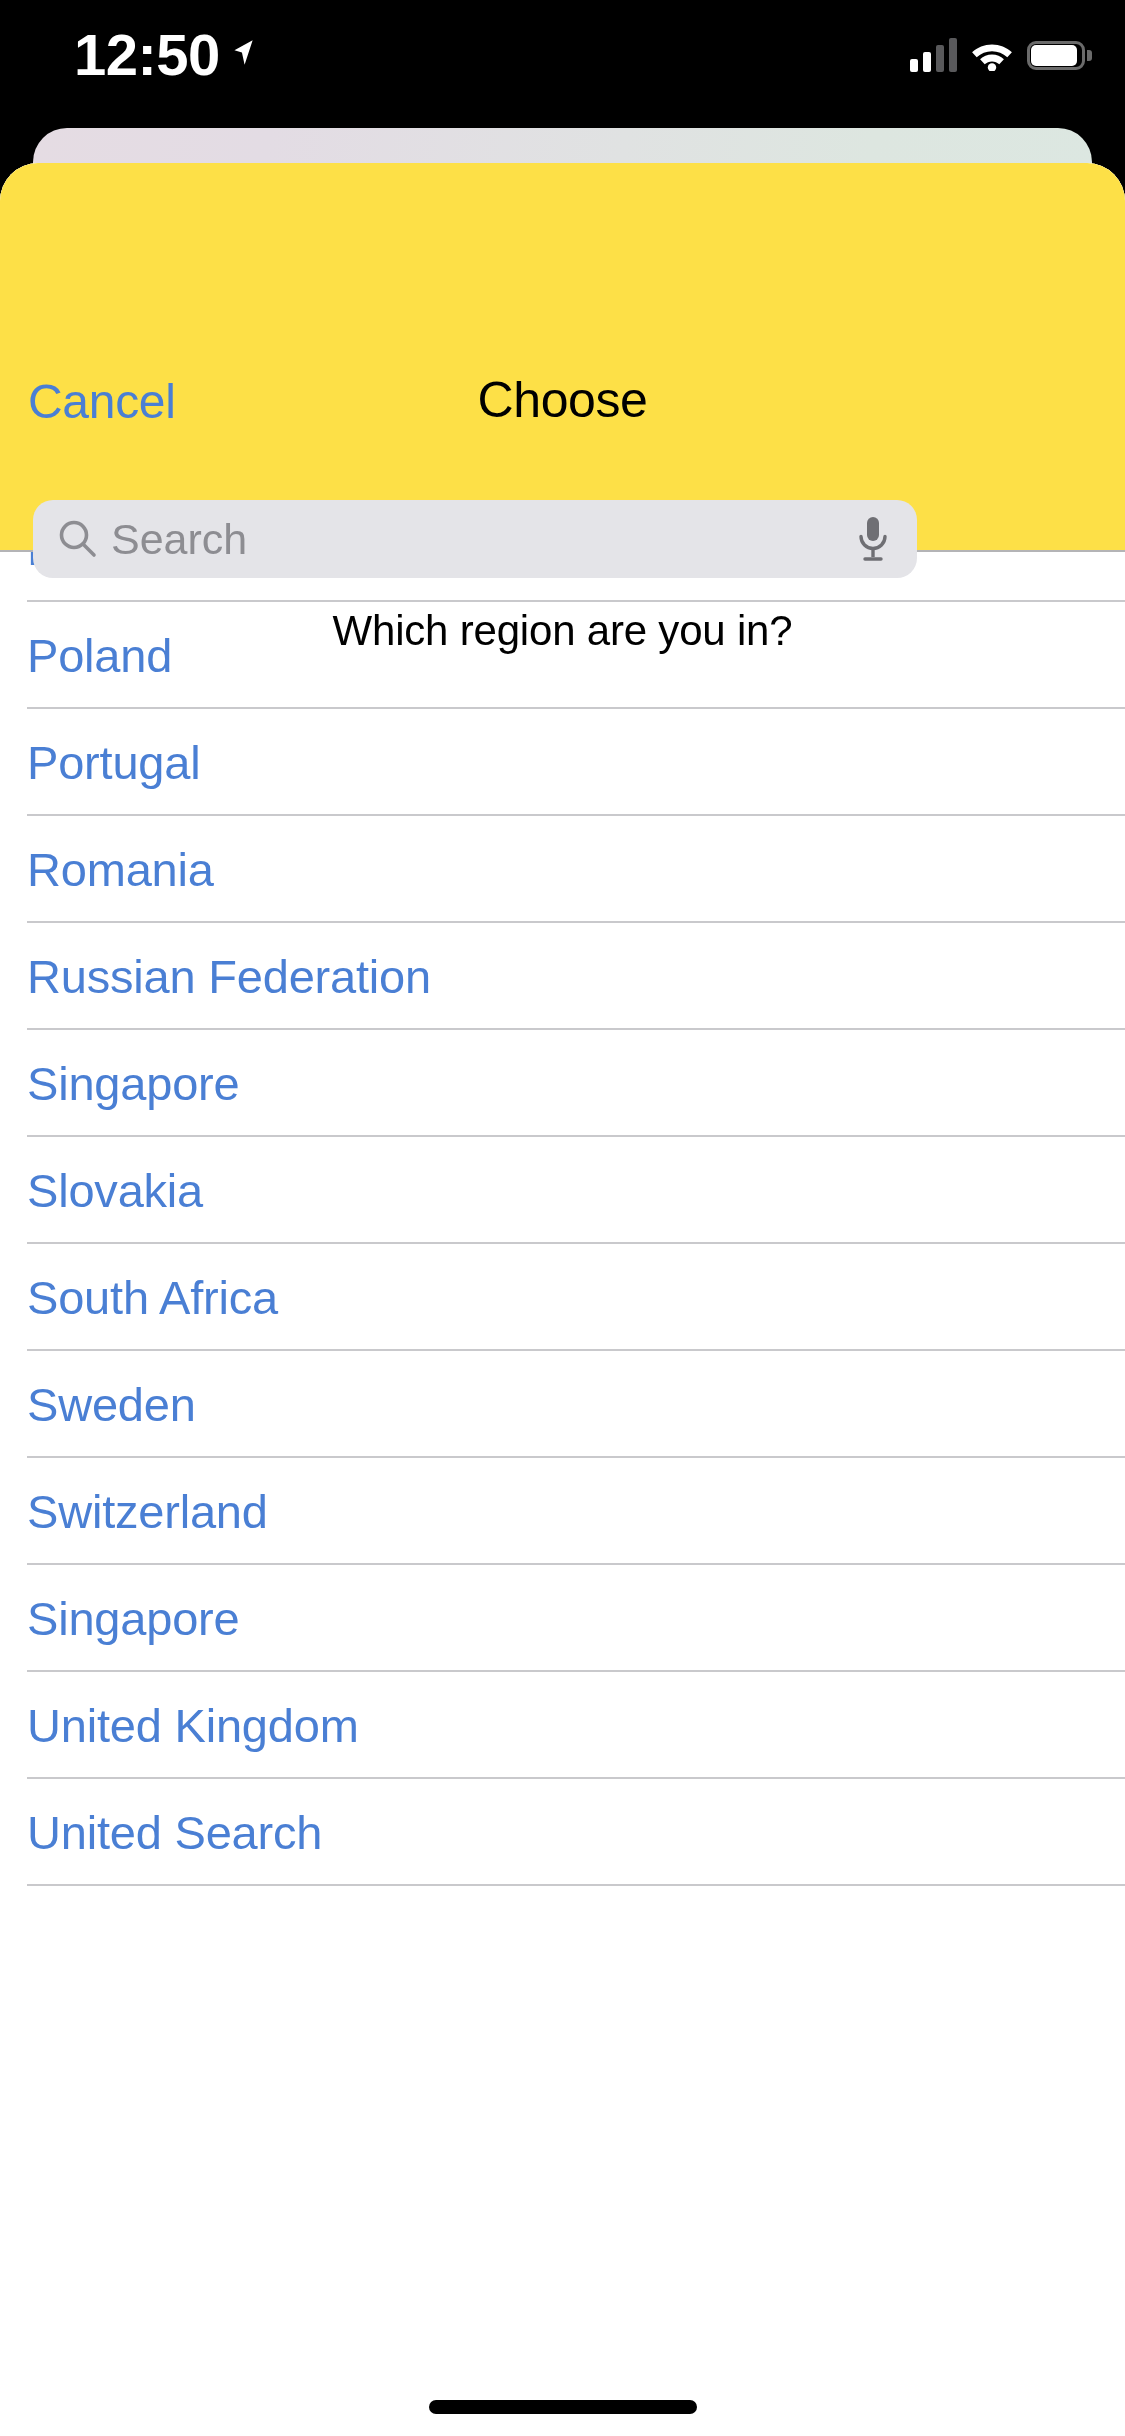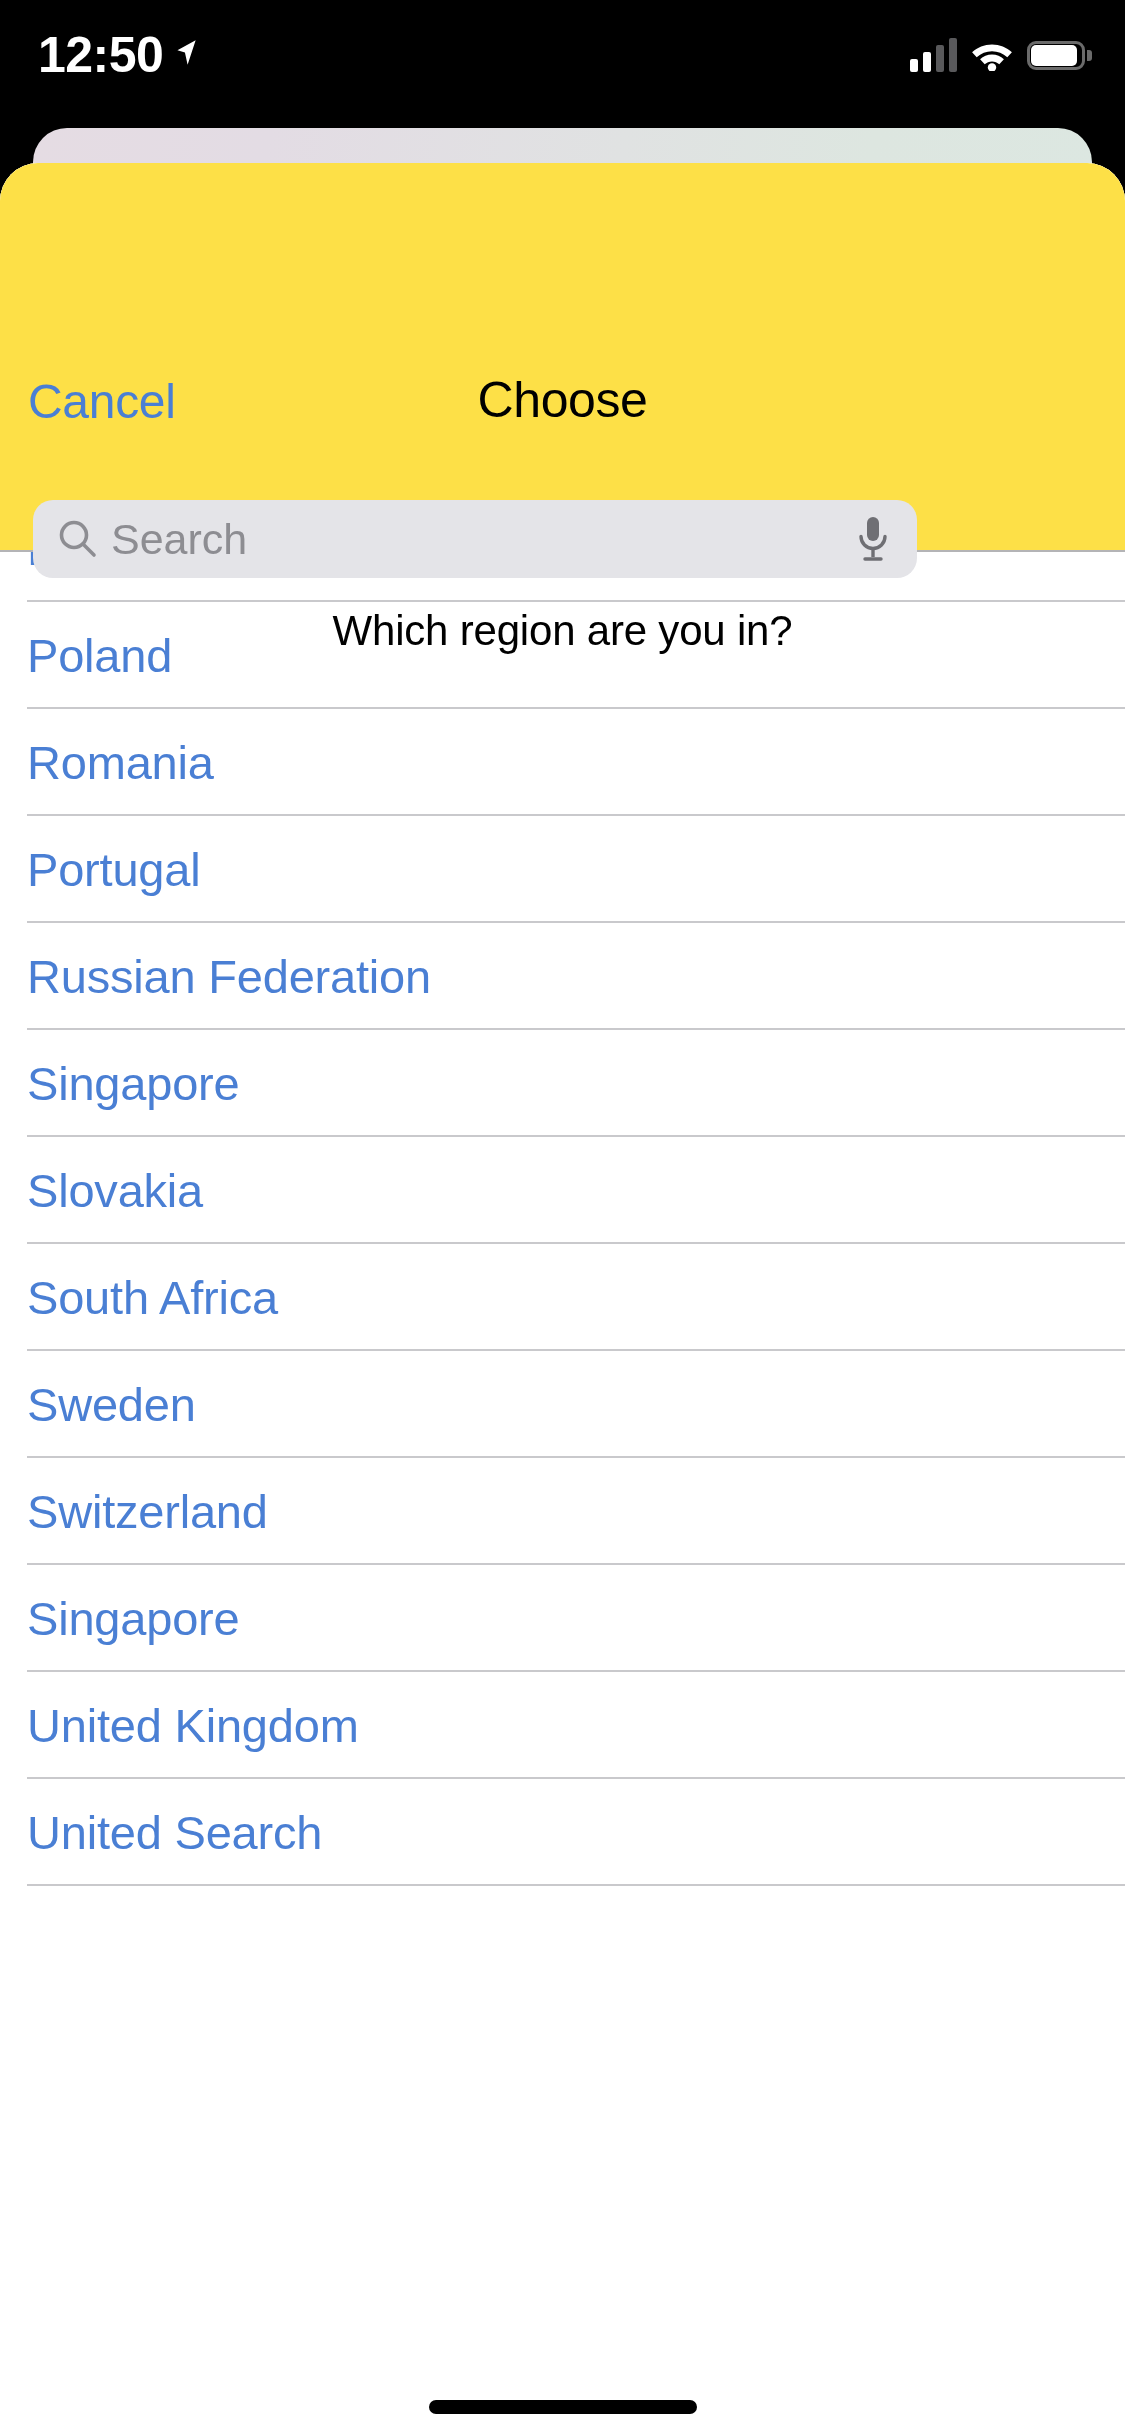--- a/index.html
+++ b/index.html
@@ -13,21 +13,21 @@
 
   
   .statusbar{
     position:absolute; top:0; left:0; width:1125px; height:128px;
     color:#fff; z-index:40;
   }
   .sb-time{
     position:absolute; left:38px; top:28px; width:240px; height:54px;
     display:flex; align-items:center; gap:10px;
   }
-  .sb-time .t{ font-size:50px; font-weight:600; letter-spacing:-0.5px; line-height:1; }
+  .sb-time .t{ font-size:58px; font-weight:600; letter-spacing:-0.5px; line-height:1;margin-left:36px; }
   .sb-loc{ display:block; width:26px; height:30px; margin-top:-4px; }
   .sb-right{
     position:absolute; right:40px; top:30px; height:50px;
     display:flex; align-items:center; gap:14px;
   }
   .bars{ display:flex; align-items:flex-end; gap:5px; height:34px; }
   .bars i{ display:block; width:8px; background:#fff; border-radius:2px; }
   .bars i.b1{ height:13px; }
   .bars i.b2{ height:20px; }
   .bars i.b3{ height:27px; background:#59595b; }
@@ -175,24 +175,24 @@
 
     <div class="list">
       <div class="list-inner">
         <div class="row">
             <span class="label">Norway</span>
           </div>
         <div class="row">
             <span class="label">Poland</span>
           </div>
         <div class="row">
+            <span class="label">Portugal</span>
+          </div>
+        <div class="row">
             <span class="label">Romania</span>
-          </div>
-        <div class="row">
-            <span class="label">Portugal</span>
           </div>
         <div class="row">
             <span class="label">Russian Federation</span>
           </div>
         <div class="row">
             <span class="label">Singapore</span>
           </div>
         <div class="row">
             <span class="label">Slovakia</span>
           </div>

